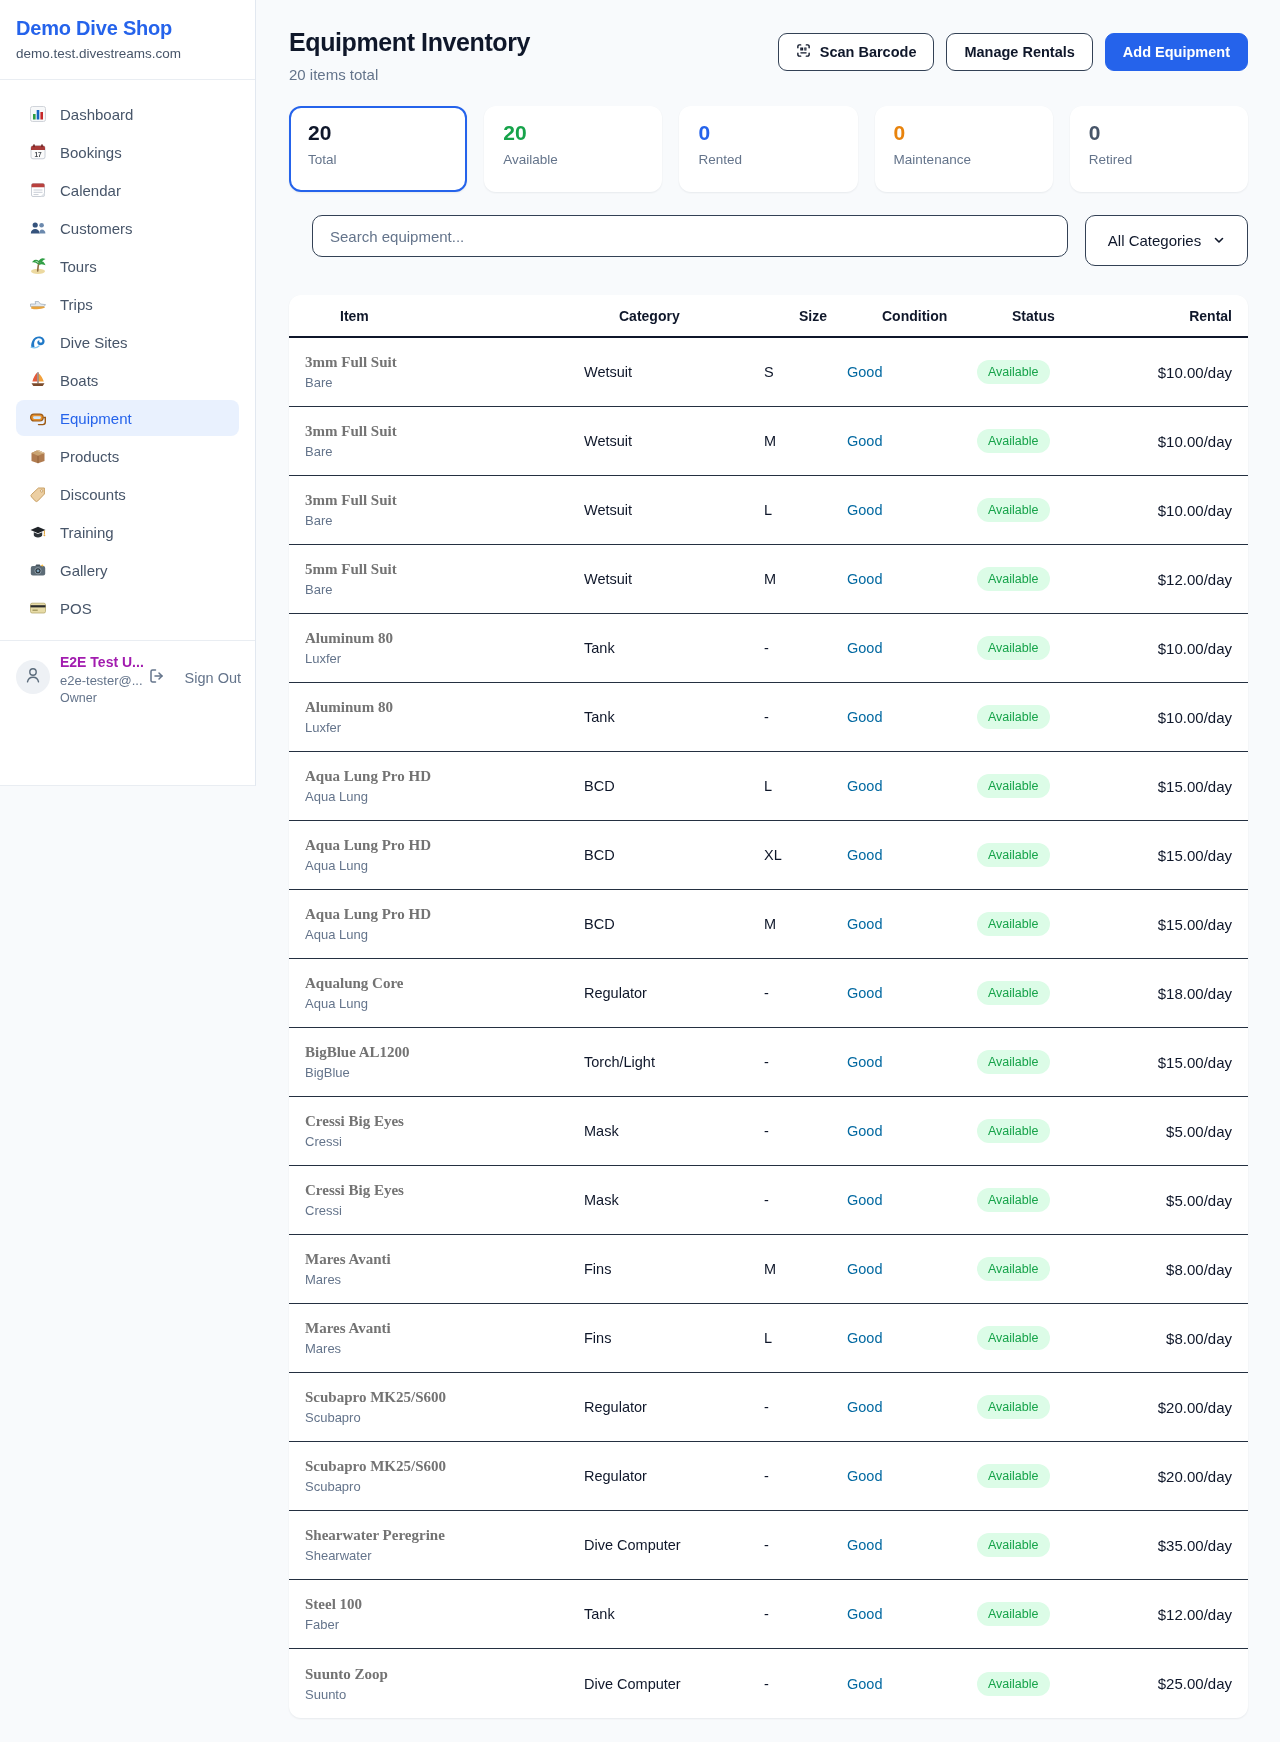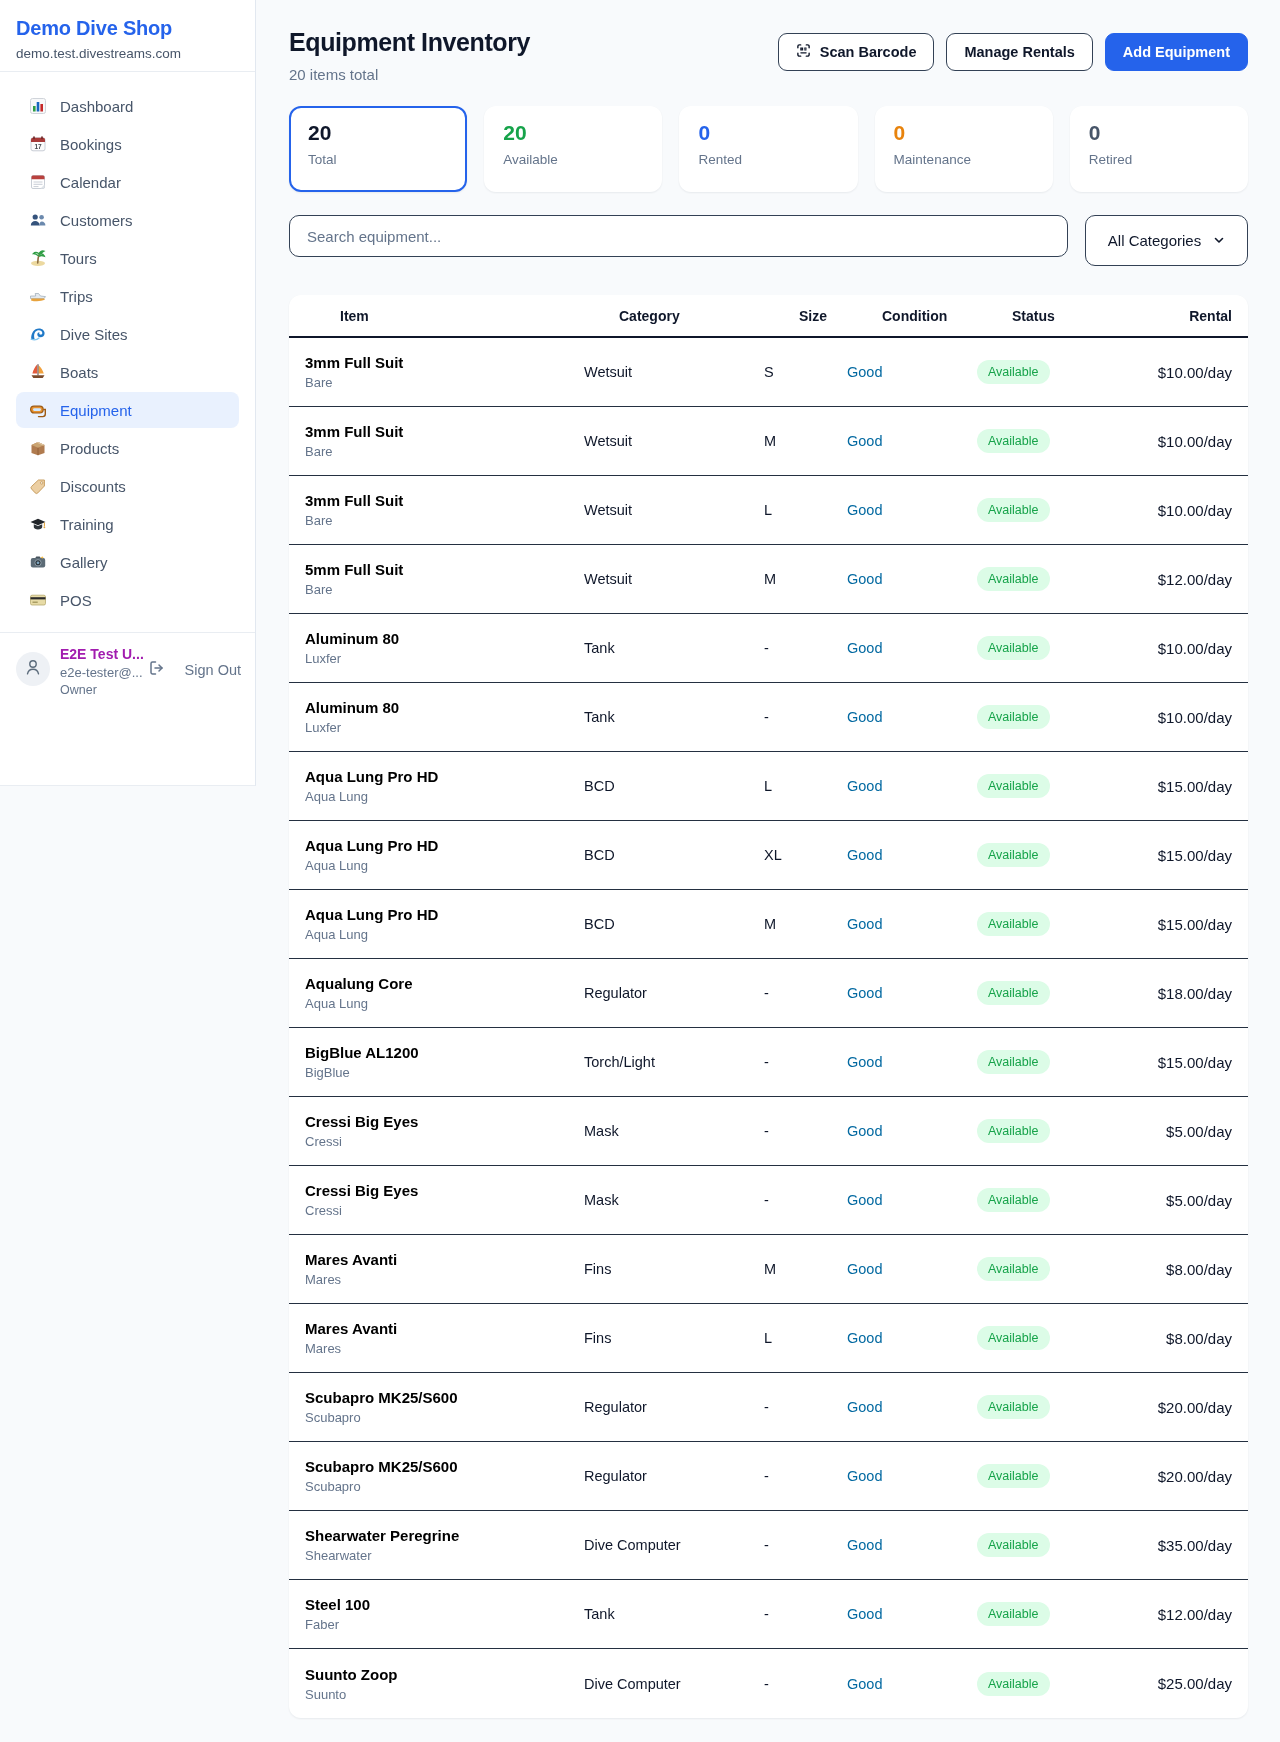--- a/index.html
+++ b/index.html
@@ -14,21 +14,21 @@
   .app { display:flex; width:1280px; }
 
   
   .sidebar {
     width:256px; min-width:256px; height:786px;
     background:#ffffff;
     border-right:1px solid #e2e8f0;
     border-bottom:1px solid #e9edf2;
     display:flex; flex-direction:column;
   }
-  .side-head { padding:17px 16px 10px; border-bottom:1px solid #e9edf2; }
+  .side-head { padding:17px 16px 18px; border-bottom:1px solid #e9edf2; }
   .brand-name { font-size:20px; font-weight:700; color:#2563eb; letter-spacing:-.2px; }
   .brand-domain { font-size:13.5px; color:#475569; margin-top:6px; }
   .nav { padding:14px 0 8px; }
   .nav-item {
     display:flex; align-items:center; gap:12px;
     margin:2px 16px; padding:9px 12px;
     border-radius:8px; cursor:pointer;
   }
   .nav-item.active { background:#e9f1fe; }
   .nav-icon { width:20px; height:18px; display:flex; align-items:center; justify-content:center; flex:none; }
@@ -75,21 +75,21 @@
   .stat-card {
     flex:1; background:#fff; border-radius:12px;
     padding:13px 17px; height:86px;
     box-shadow:0 1px 2px rgba(15,23,42,.07);
     border:2px solid transparent; cursor:pointer;
   }
   .stat-card.selected { border-color:#2563eb; }
   .stat-value { font-size:21px; font-weight:700; }
   .stat-label { font-size:13.5px; color:#64748b; margin-top:7px; }
 
-  .filter-row { display:flex; gap:17px; margin-top:23px; }
+  .filter-row { display:flex; gap:17px; margin-top:23px;margin-left:23px; }
   .search {
     flex:1; height:42px; border:1px solid #334155; border-radius:10px;
     padding:0 17px; font-size:15px; background:#fff; color:#0f172a;
     font-family:inherit; outline:none;
   }
   .search::placeholder { color:#64748b; }
   .select {
     width:163px; height:51px; border:1px solid #334155; border-radius:10px;
     background:#fff; display:flex; align-items:center; justify-content:center;
     gap:12px; font-size:15px; color:#0f172a; cursor:pointer; flex:none;
@@ -103,21 +103,21 @@
     display:grid;
     grid-template-columns:279px 180px 83px 130px 150px 1fr;
     align-items:center; padding:0 16px;
   }
   .thead { height:43px; border-bottom:2px solid #0f172a; }
   .th { font-size:14px; font-weight:700; color:#0f172a;padding-left:35px; }
   .th-rental { text-align:right; }
   .trow { height:69px; border-bottom:1px solid #243041; }
   .trow:last-child { border-bottom:none; }
   .cell { font-size:14.5px; color:#0f172a; }
-  .item-link { font-size:15px; font-weight:600; color:#000000; text-decoration:none; cursor:pointer; display:inline-block; }
+  .item-link { font-size:15px; font-weight:600; color:#737373; text-decoration:none; cursor:pointer; display:inline-block;font-family:Liberation Serif, serif; }
   .item-brand { font-size:13px; color:#64748b; margin-top:4px; }
   .cond-link { font-size:14.5px; color:#0369a1; text-decoration:none; cursor:pointer; }
   .badge {
     display:inline-block; background:#dcfce7; color:#16a34a;
     font-size:12.5px; font-weight:500; padding:5px 11px; border-radius:999px;
   }
   .c-rental { text-align:right; font-size:15px; font-weight:500; }
 </style>
 </head>
 <body>

